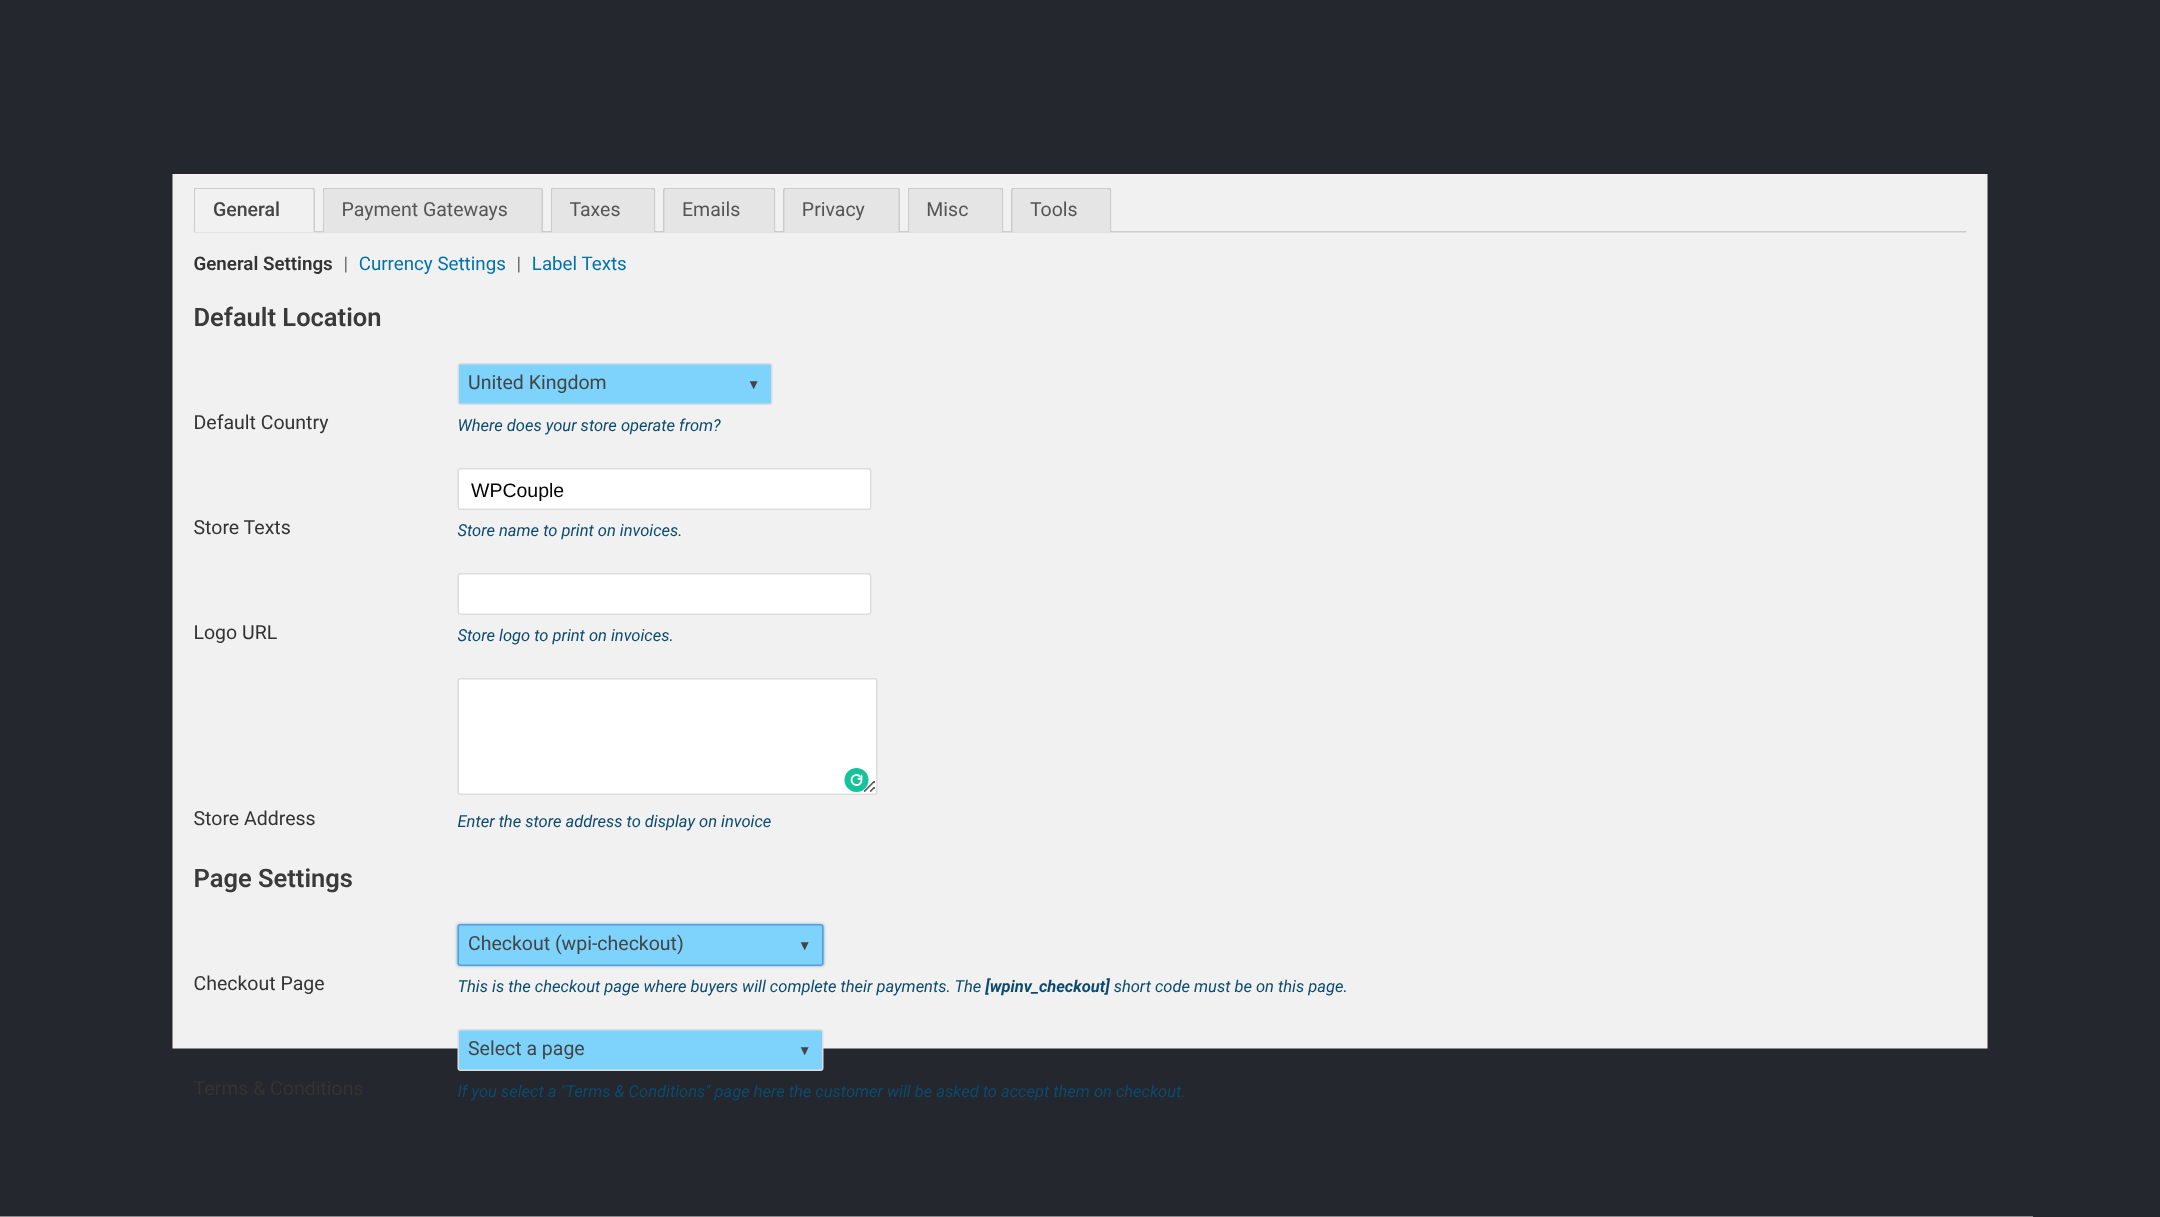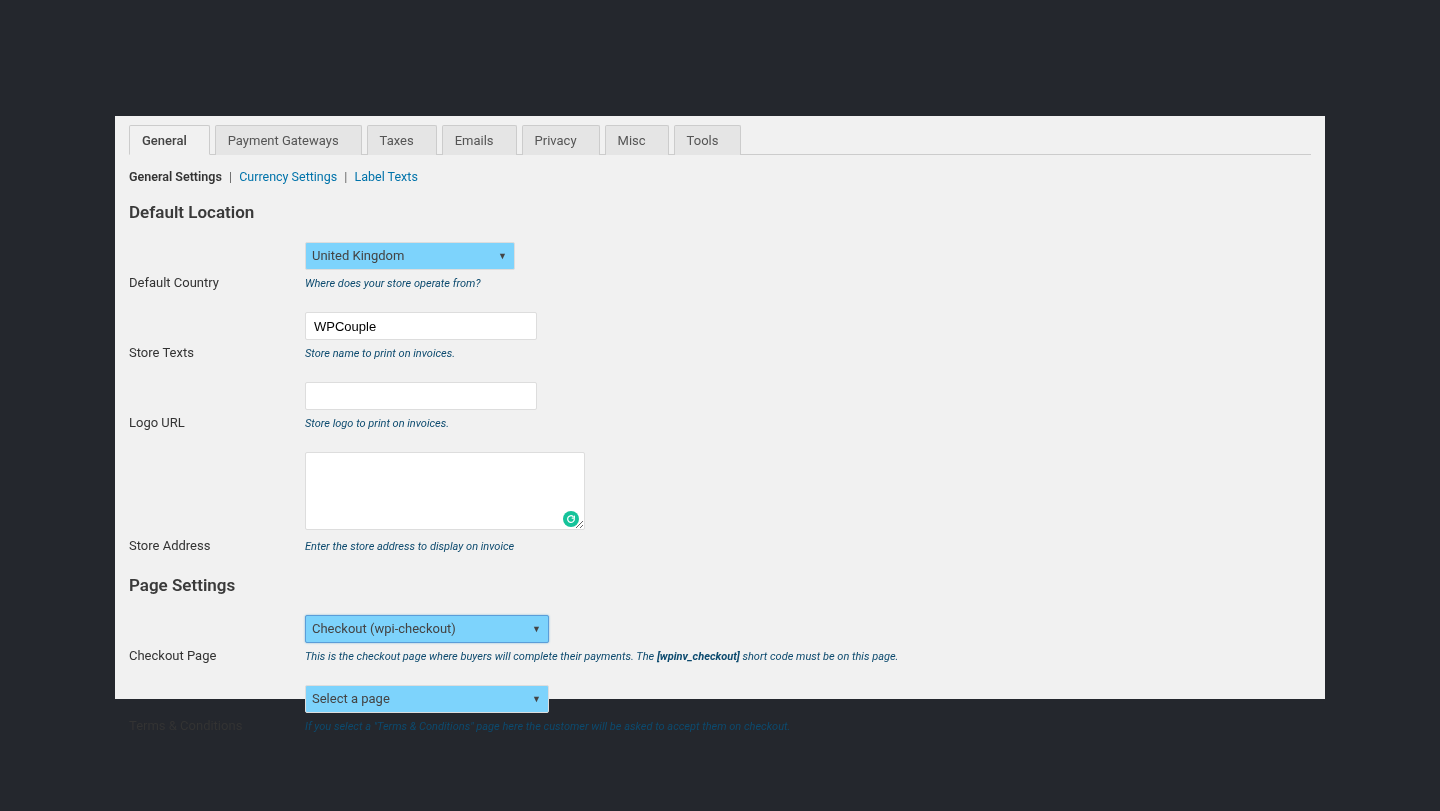--- a/index.html
+++ b/index.html
@@ -112,21 +112,21 @@
     right: 8px;
     top: 9px;
     pointer-events: none;
   }
   .select-focused {
     border: 1px solid #5b9dd9;
     box-shadow: 0 0 2px rgba(30,140,190,.6);
   }
 
   input[type="text"].text-input {
-    width: 232px;
+    width: 276px;
     height: 28px;
     border: 1px solid #ddd;
     border-radius: 2px;
     padding: 3px 8px;
     font-size: 13px;
     background: #fff;
   }
   textarea.text-area {
     width: 280px;
     height: 78px;

